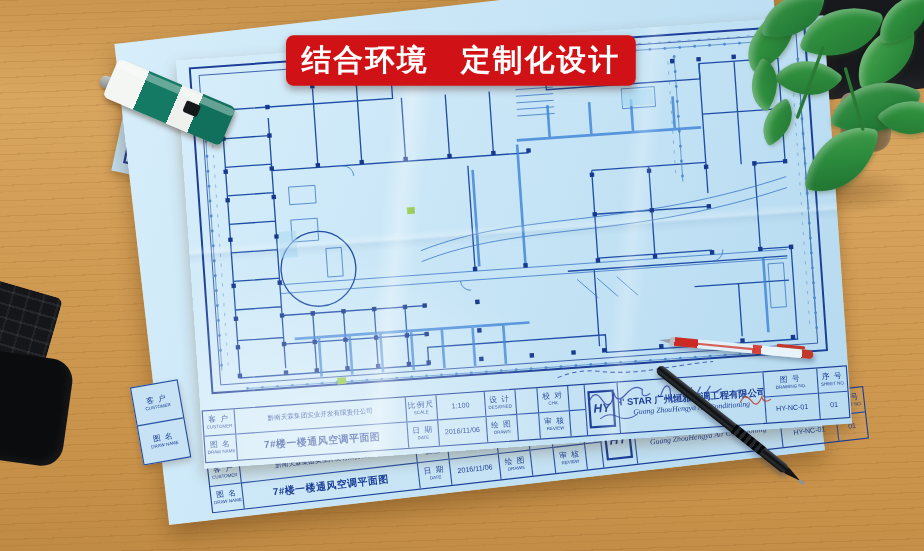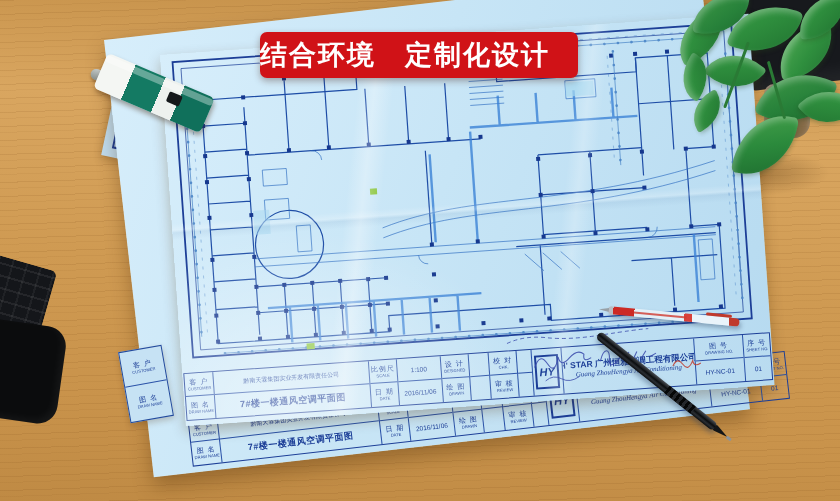--- a/index.html
+++ b/index.html
@@ -41,21 +41,21 @@
   .logo-box{width:20px;height:30px;border:2px solid #1c3e97;display:flex;align-items:center;justify-content:center;
     font-weight:bold;font-style:italic;font-size:11px;color:#1c3e97;}
   .company-cn{font-size:8.5px;font-weight:bold;line-height:11px;white-space:nowrap;}
   .company-en{font-size:7px;font-style:italic;line-height:9px;white-space:nowrap;font-family:"Liberation Serif",serif;}
   
   .w-lab{width:28px;} .w-name{width:160px;} .w-sc{width:28px;} .w-scv{width:44px;}
   .w-ds{width:28px;} .w-bl1{width:20px;} .w-ck{width:28px;} .w-bl2{width:14px;}
   .w-logo{width:30px;} .w-co{width:132px;} .w-no{width:50px;} .w-sn{width:26px;}
   
   .banner{left:260px;top:32px;width:318px;height:46px;background:#d01217;border-radius:7px;z-index:7;
-    display:flex;align-items:center;justify-content:flex-start;box-shadow:0 3px 7px rgba(60,20,10,.35);}
+    display:flex;align-items:center;justify-content:center;box-shadow:0 3px 7px rgba(60,20,10,.35);}
   .banner span{color:#fff;font-weight:bold;font-size:27px;letter-spacing:2px;white-space:pre;}
   
   .keyboard{left:-28px;top:260px;width:74px;height:92px;transform:rotate(16deg);background:#14161a;border-radius:6px;z-index:1;
     background-image:repeating-linear-gradient(0deg, rgba(255,255,255,.07) 0 2px, transparent 2px 12px),
                      repeating-linear-gradient(90deg, rgba(255,255,255,.05) 0 2px, transparent 2px 14px);}
   .black-slab{left:-32px;top:322px;width:94px;height:98px;transform:rotate(8deg);background:#0b0c0d;border-radius:20px;z-index:1;
     box-shadow:inset -4px -3px 8px rgba(255,255,255,.05);}
   .bag{right:-10px;top:-14px;width:120px;height:100px;transform:rotate(-7deg);background:#17191d;border-radius:0 0 0 22px;z-index:1;
     box-shadow:inset 0 -10px 16px rgba(255,255,255,.05);}
   

